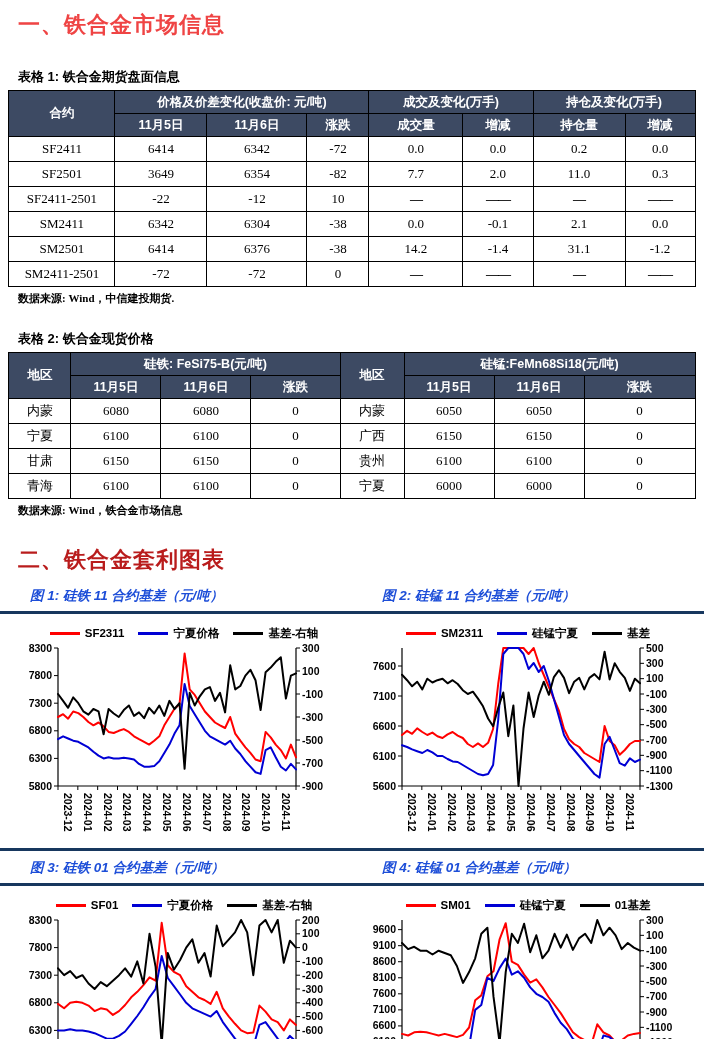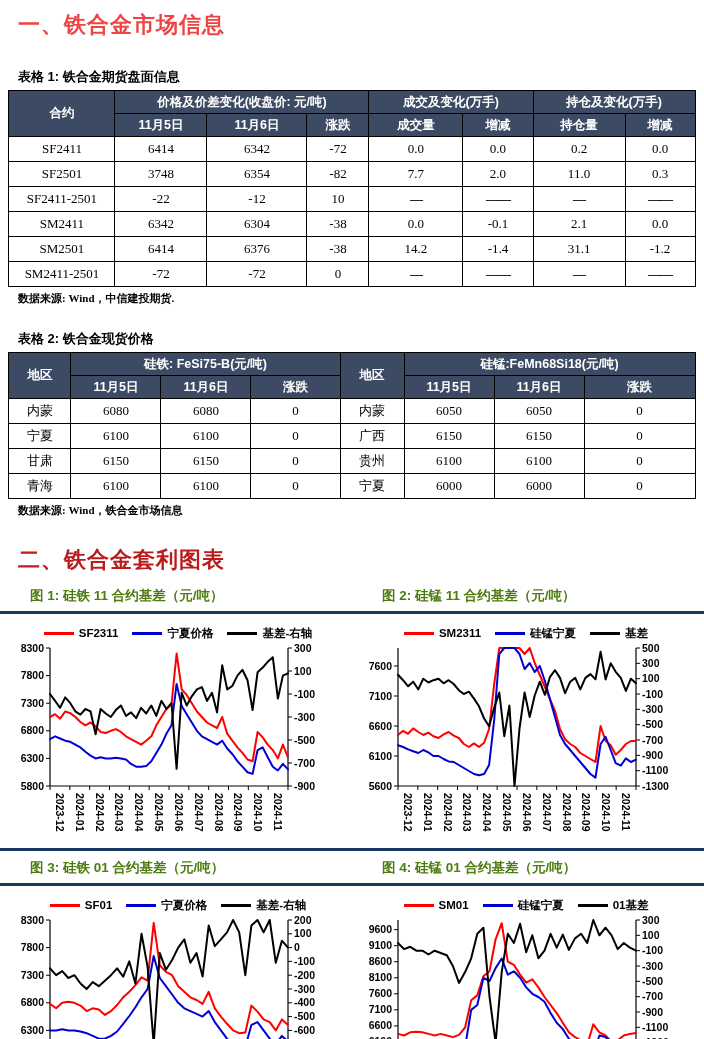--- a/index.html
+++ b/index.html
@@ -17,23 +17,23 @@
   thead th { background: #3D4A63; color: #fff; font-size: 12.5px; font-weight: bold; height: 23px; padding: 1px 2px; }
   tbody td { font-family: "Liberation Serif", serif; font-size: 13px; color: #000; height: 25px; padding: 1px 2px; }
   tbody td.dash { font-weight: bold; letter-spacing: -1px; }
 
   .source { font-family: "Liberation Serif", serif; font-weight: bold;
             font-size: 11px; color: #000; padding: 4px 0 2px 18px; }
 
   .rule { height: 3px; background: #17375E; border: 0; margin: 2px 0; }
 
   .chart-titles { display: flex; }
-  .chart-title { width: 50%; font-size: 13.5px; font-weight: bold; color: #4d7c0f; padding: 6px 0 4px 30px; }
-
-  .chart-row { display: flex; padding: 2px 4px 0 4px; }
+  .chart-title { width: 50%; font-size: 13.5px; font-weight: bold; color: #1d4ed8; padding: 6px 0 4px 30px; font-style: italic; }
+
+  .chart-row { display: flex; padding: 2px 4px 0 12px; }
   .chart-col { width: 50%; }
 
   .legend { display: flex; justify-content: center; align-items: center; gap: 14px; margin: 6px 0 0 0; height: 18px; }
   .legend-item { display: inline-flex; align-items: center; gap: 5px; }
   .legend-swatch { display: inline-block; width: 30px; height: 3px; }
   .legend-label { font-size: 11.5px; font-weight: bold; color: #000; }
 
   svg text.tick { font-family: "Liberation Sans", sans-serif; font-size: 10.5px; font-weight: bold; fill: #000; }
 
   .sources-row { display: flex; }
@@ -81,21 +81,21 @@
         <td>6414</td>
         <td>6342</td>
         <td>-72</td>
         <td>0.0</td>
         <td>0.0</td>
         <td>0.2</td>
         <td>0.0</td>
       </tr>
         <tr>
         <td>SF2501</td>
-        <td>3748</td>
+        <td>3649</td>
         <td>6354</td>
         <td>-82</td>
         <td>7.7</td>
         <td>2.0</td>
         <td>11.0</td>
         <td>0.3</td>
       </tr>
         <tr>
         <td>SF2411-2501</td>
         <td>-22</td>

